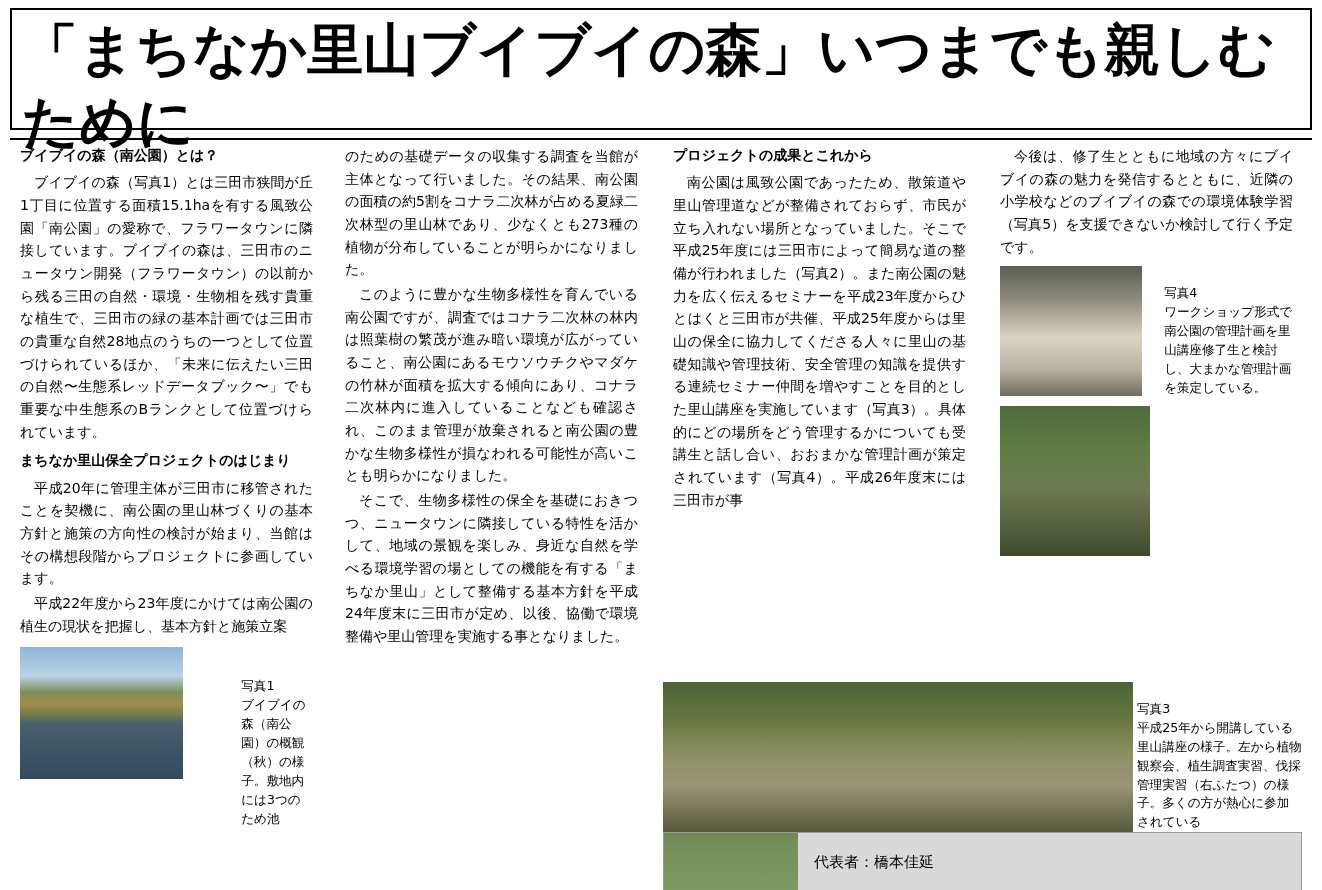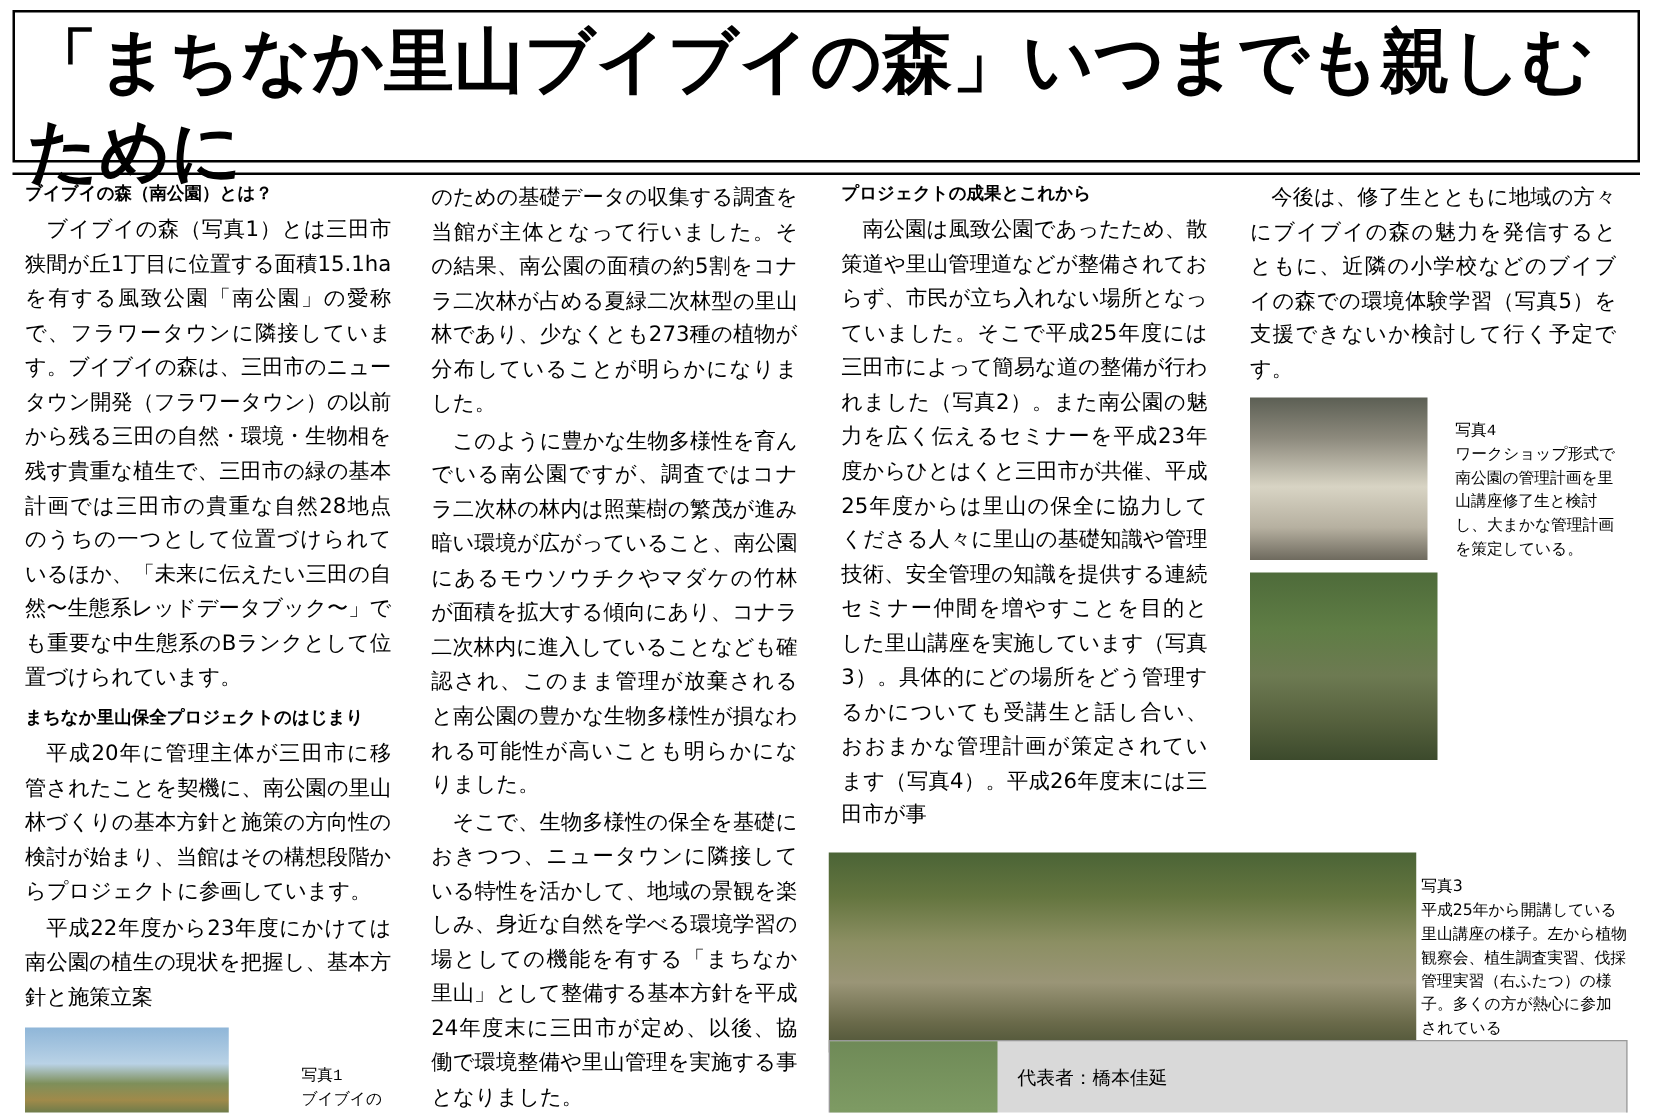--- a/index.html
+++ b/index.html
@@ -57,41 +57,41 @@
     left:0;
   }
   h2.sec{
     font-size:14px;
     font-weight:bold;
     margin:7px 0 6px 0;
     line-height:1.45;
     font-family:"DejaVu Sans","Liberation Sans",sans-serif;
   }
   p.body{
-    font-size:17px;
+    font-size:14px;
     line-height:1.62;
     margin:0 0 2px 0;
     text-align:justify;
     text-indent:1em;
     font-family:"DejaVu Sans","Liberation Sans",sans-serif;
   }
   p.body.noind{text-indent:0;}
   
   .photo{
     background:#6d7a63;
     position:relative;
     overflow:hidden;
   }
   .cap{
     font-size:12.6px;
     line-height:1.5;
     font-family:"DejaVu Sans","Liberation Sans",sans-serif;
   }
   .fig-row{display:flex;}
-  .fig-row .cap{padding-left:22px;font-family:Liberation Mono, monospace;}
+  .fig-row .cap{padding-left:22px;}
   
   .ph-lake{
     background:
       linear-gradient(to bottom,
         #8fb6d8 0%, #b9d2e6 22%,
         #7e8f5a 34%, #a08a4a 44%,
         #6b7b4a 52%,
         #4a5f6e 58%, #3d5566 78%, #334b5d 100%);
   }
   .ph-path{

